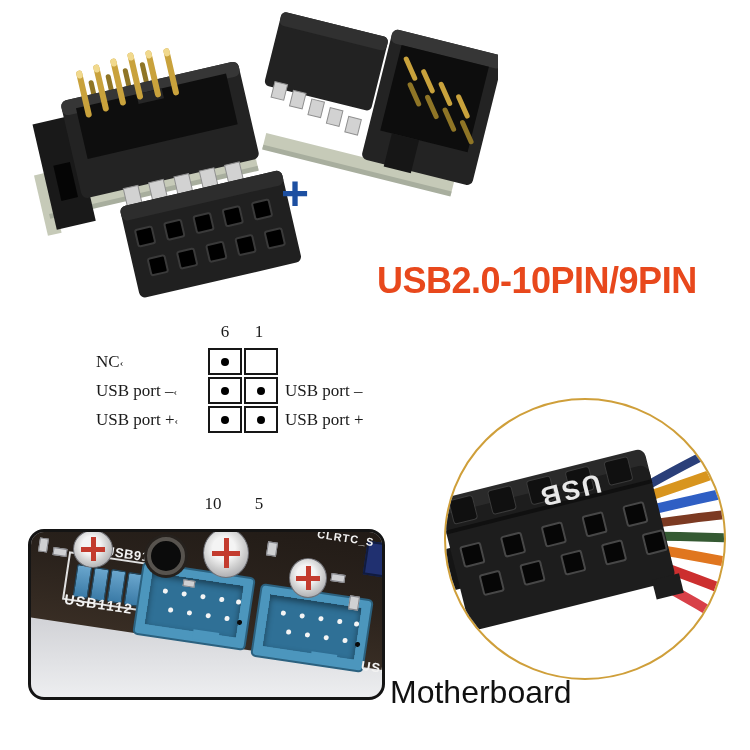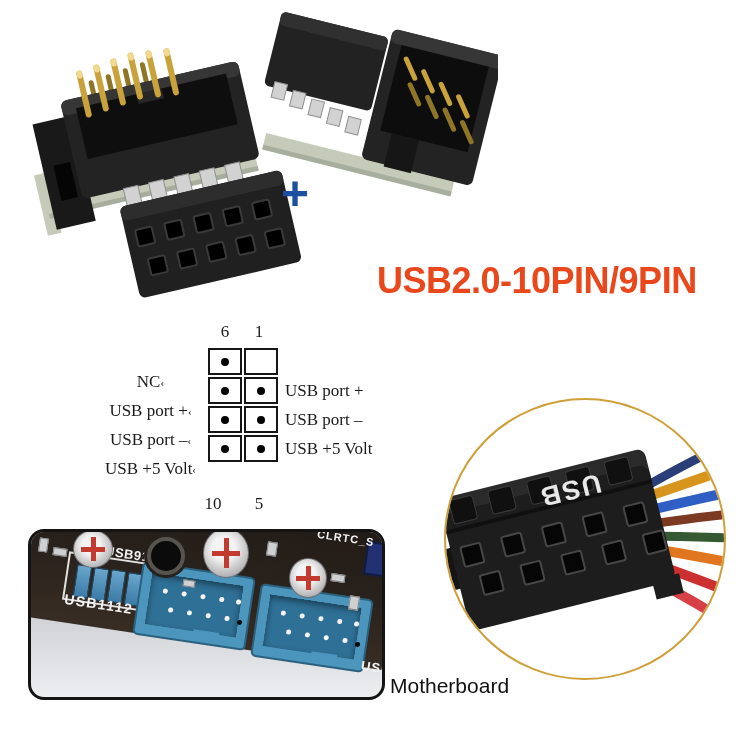--- a/index.html
+++ b/index.html
@@ -11,21 +11,21 @@
   #plus{left:281px;top:166px;font-size:48px;font-weight:bold;color:#1d4fa1;}
   #title{left:352px;top:260px;width:390px;font-size:36px;font-weight:bold;
          letter-spacing:-0.5px;color:#e8481c;white-space:nowrap;}
 
   
   #pinout{left:96px;top:322px;width:310px;height:200px;
           font-family:"Liberation Serif",serif;font-size:17px;color:#1a1a1a;}
   .pnum{position:absolute;width:34px;text-align:center;}
   #pinrows{position:absolute;left:0;top:26px;width:310px;}
   .prow{display:flex;align-items:stretch;margin-bottom:2px;height:27px;}
-  .lblL{width:112px;text-align:center;padding-right:3px;line-height:27px;box-sizing:border-box;white-space:nowrap;margin-top:20px;}
+  .lblL{width:112px;text-align:left;padding-right:3px;line-height:27px;box-sizing:border-box;white-space:nowrap;}
   .lblR{padding-left:5px;line-height:27px;white-space:nowrap;}
   .arr{font-size:11px;vertical-align:1px;}
   .cell{width:34px;height:27px;box-sizing:border-box;border:2px solid #161616;background:#fff;
         position:relative;margin-right:2px;}
   .cell .dot{position:absolute;left:50%;top:50%;width:8px;height:8px;margin:-4px 0 0 -4px;
              border-radius:50%;background:#000;}
 
   
   #mbphoto{left:28px;top:529px;width:357px;height:171px;border:3px solid #141414;border-radius:16px;
            overflow:hidden;box-sizing:border-box;
@@ -46,21 +46,21 @@
   .cap{border-radius:50%;background:radial-gradient(circle at 45% 40%,#f4f4f4 30%,#cfcfcf 55%,#8d8e94 100%);
        border:1px solid #6f7076;}
   .cap .m1,.cap .m2{position:absolute;background:#c33b2e;}
   .cap .m1{left:45%;top:18%;width:12%;height:64%;}
   .cap .m2{left:18%;top:45%;width:64%;height:12%;}
   #hole{left:116px;top:5px;width:30px;height:30px;border-radius:50%;background:#0b0b0b;
         border:4px solid #57534e;box-shadow:0 0 0 3px #26211d;}
   .smd{background:#cfd0d2;border:1px solid #83848a;}
   #navyconn{left:334px;top:12px;width:44px;height:30px;background:#203070;border:2px solid #101b3f;}
 
-  #caption{left:390px;top:674px;font-size:21px;color:#111;}
+  #caption{left:390px;top:674px;font-size:32px;color:#111;}
 
   
   #circlephoto{left:444px;top:398px;width:282px;height:282px;border-radius:50%;
                border:2px solid #cf9f3a;overflow:hidden;box-sizing:border-box;background:#fff;}
 </style>
 </head>
 <body>
 
 <div id="canvas">
 
@@ -168,48 +168,38 @@
     <div id="pinrows">
       <div class="prow">
         <div class="lblL"><span>NC</span><span class="arr">‹</span></div>
         <div class="cell">
             <span class="dot"></span>
           </div>
         <div class="cell nodot"></div>
         <div class="lblR"></div>
       </div>
       <div class="prow">
-        <div class="lblL"><span>USB port +</span><span class="arr">‹</span></div>
-        <div class="cell">
-            <span class="dot"></span>
-          </div>
-        <div class="cell">
-            <span class="dot"></span>
-          </div>
-        <div class="lblR">USB port +</div>
-      </div>
-      <div class="prow">
         <div class="lblL"><span>USB port –</span><span class="arr">‹</span></div>
         <div class="cell">
             <span class="dot"></span>
           </div>
         <div class="cell">
             <span class="dot"></span>
           </div>
         <div class="lblR">USB port –</div>
       </div>
       <div class="prow">
-        <div class="lblL"><span>USB +5 Volt</span><span class="arr">‹</span></div>
-        <div class="cell">
-            <span class="dot"></span>
-          </div>
-        <div class="cell">
-            <span class="dot"></span>
-          </div>
-        <div class="lblR">USB +5 Volt</div>
+        <div class="lblL"><span>USB port +</span><span class="arr">‹</span></div>
+        <div class="cell">
+            <span class="dot"></span>
+          </div>
+        <div class="cell">
+            <span class="dot"></span>
+          </div>
+        <div class="lblR">USB port +</div>
       </div>
     </div>
 
     <div class="pnum" style="left:100px;top:172px;">10</div>
     <div class="pnum" style="left:146px;top:172px;">5</div>
   </div>
 
   <div id="mbphoto" class="abs">
     <div id="pcb" class="abs rot"></div>
 

